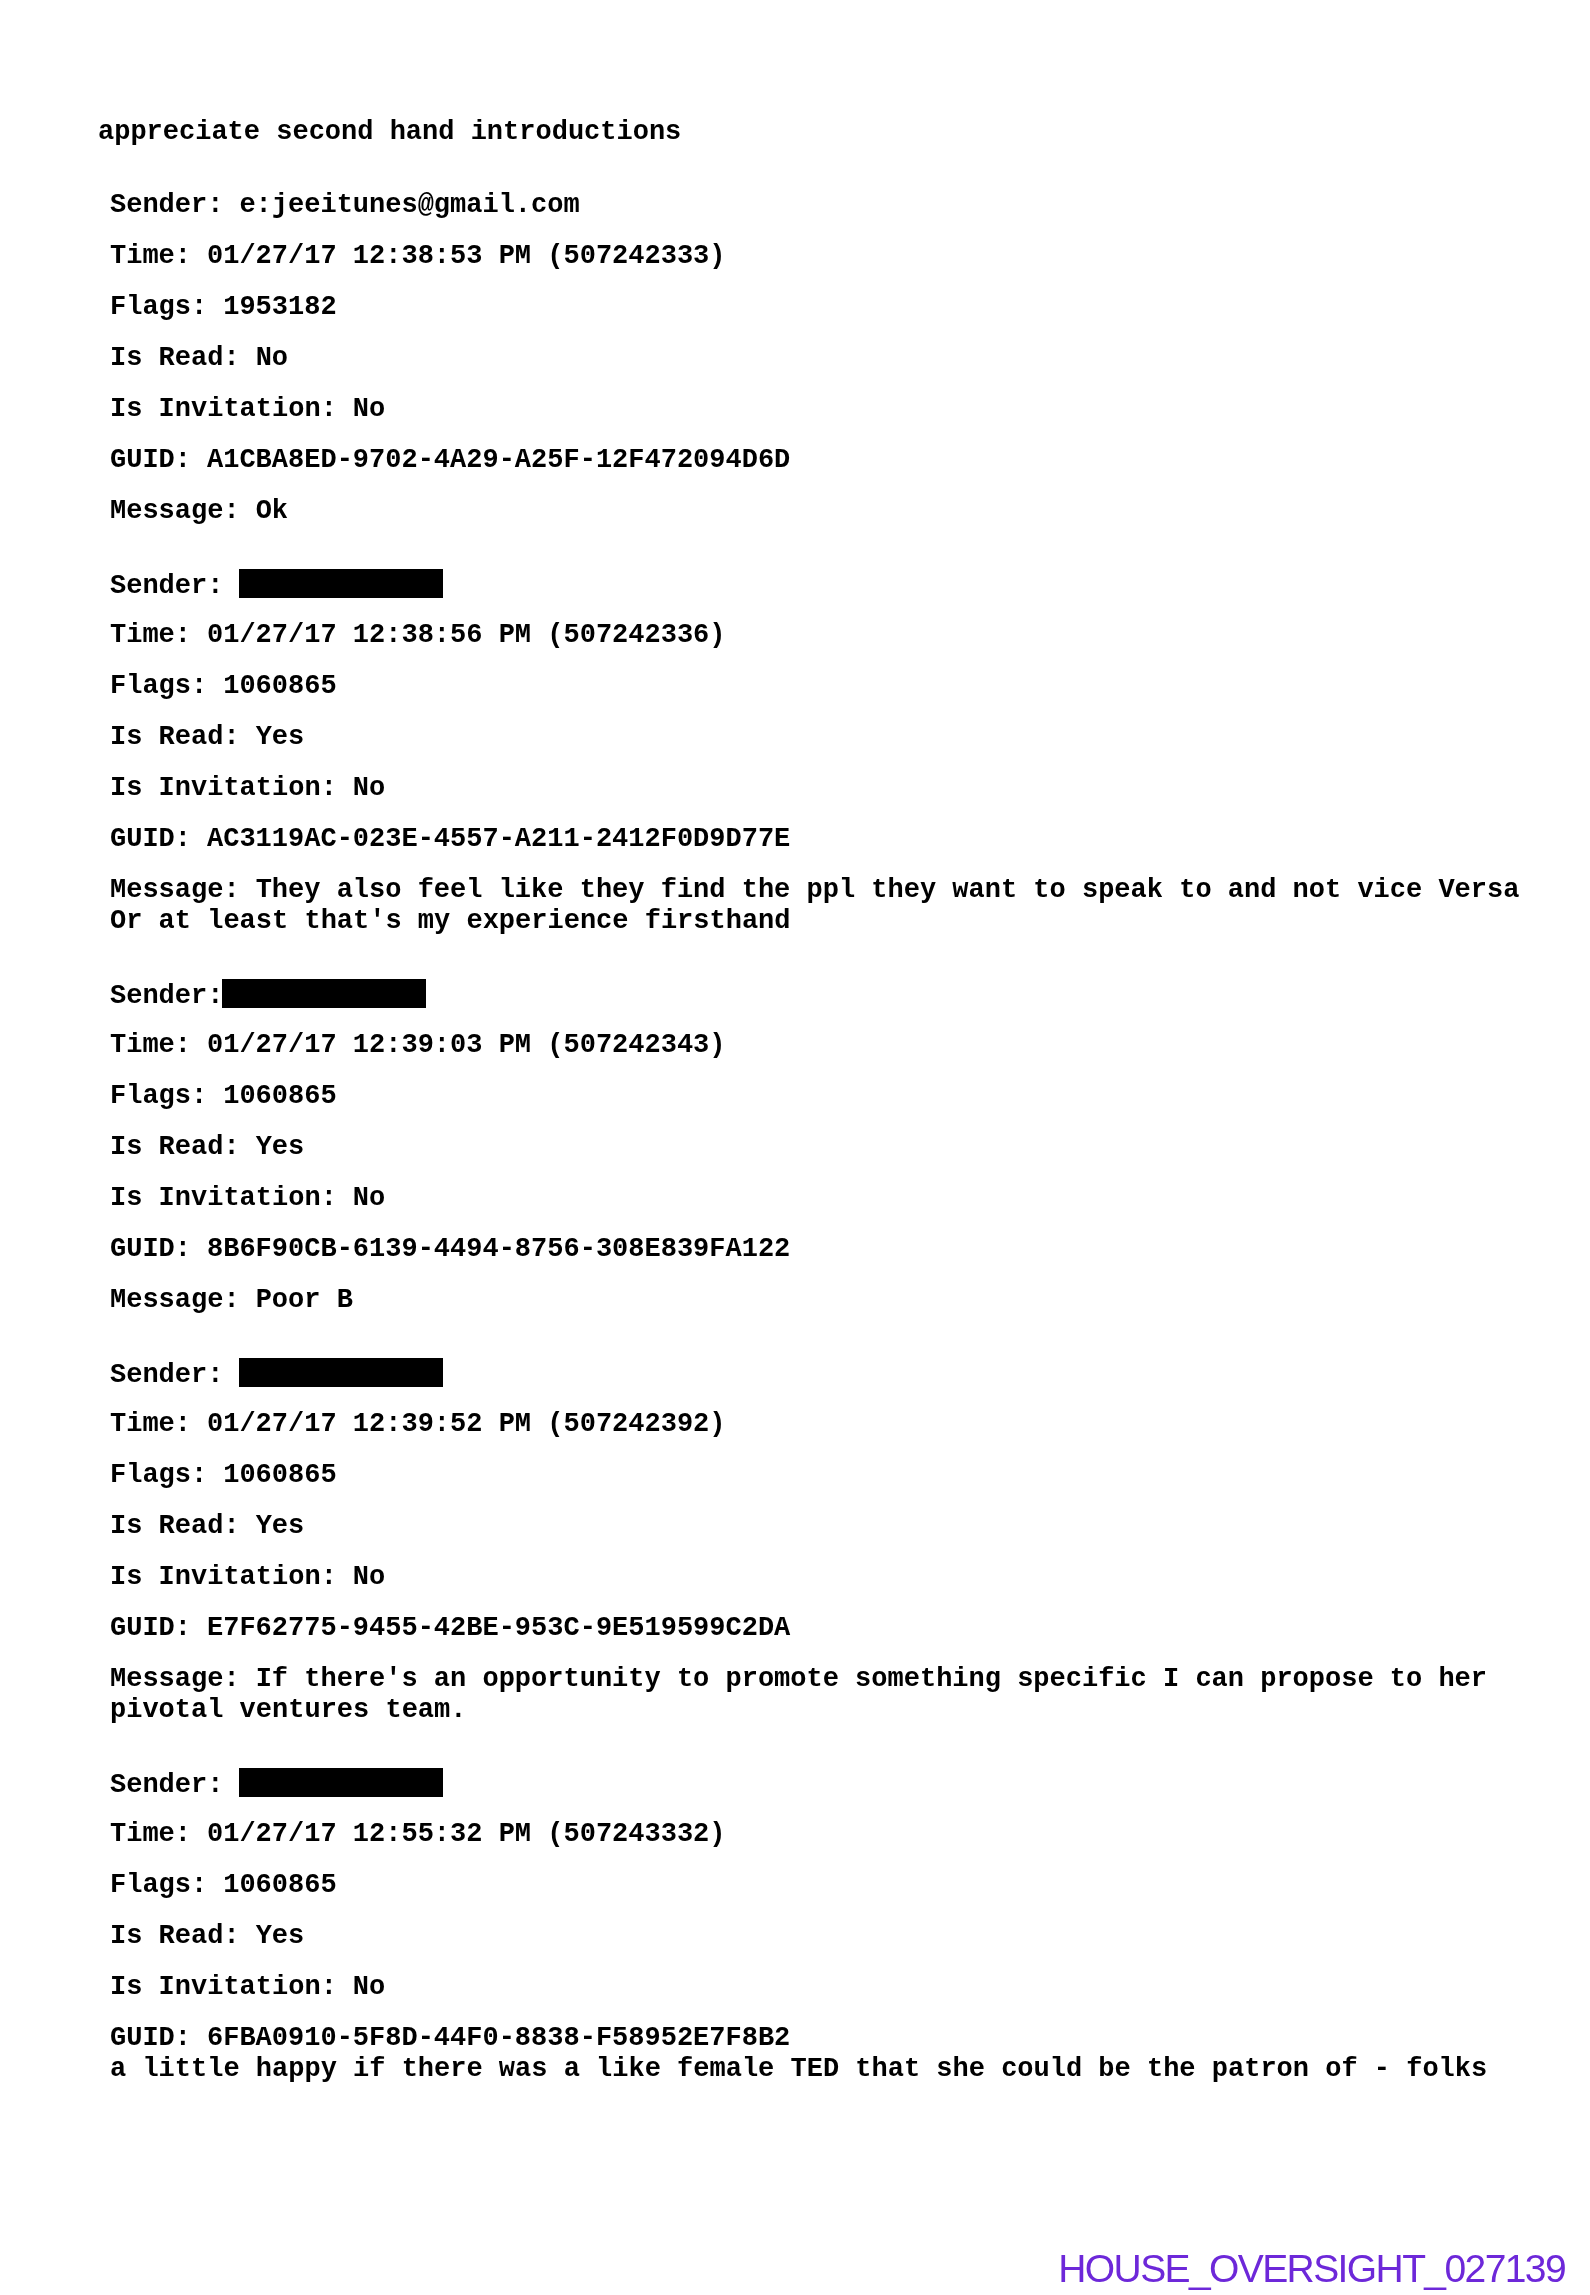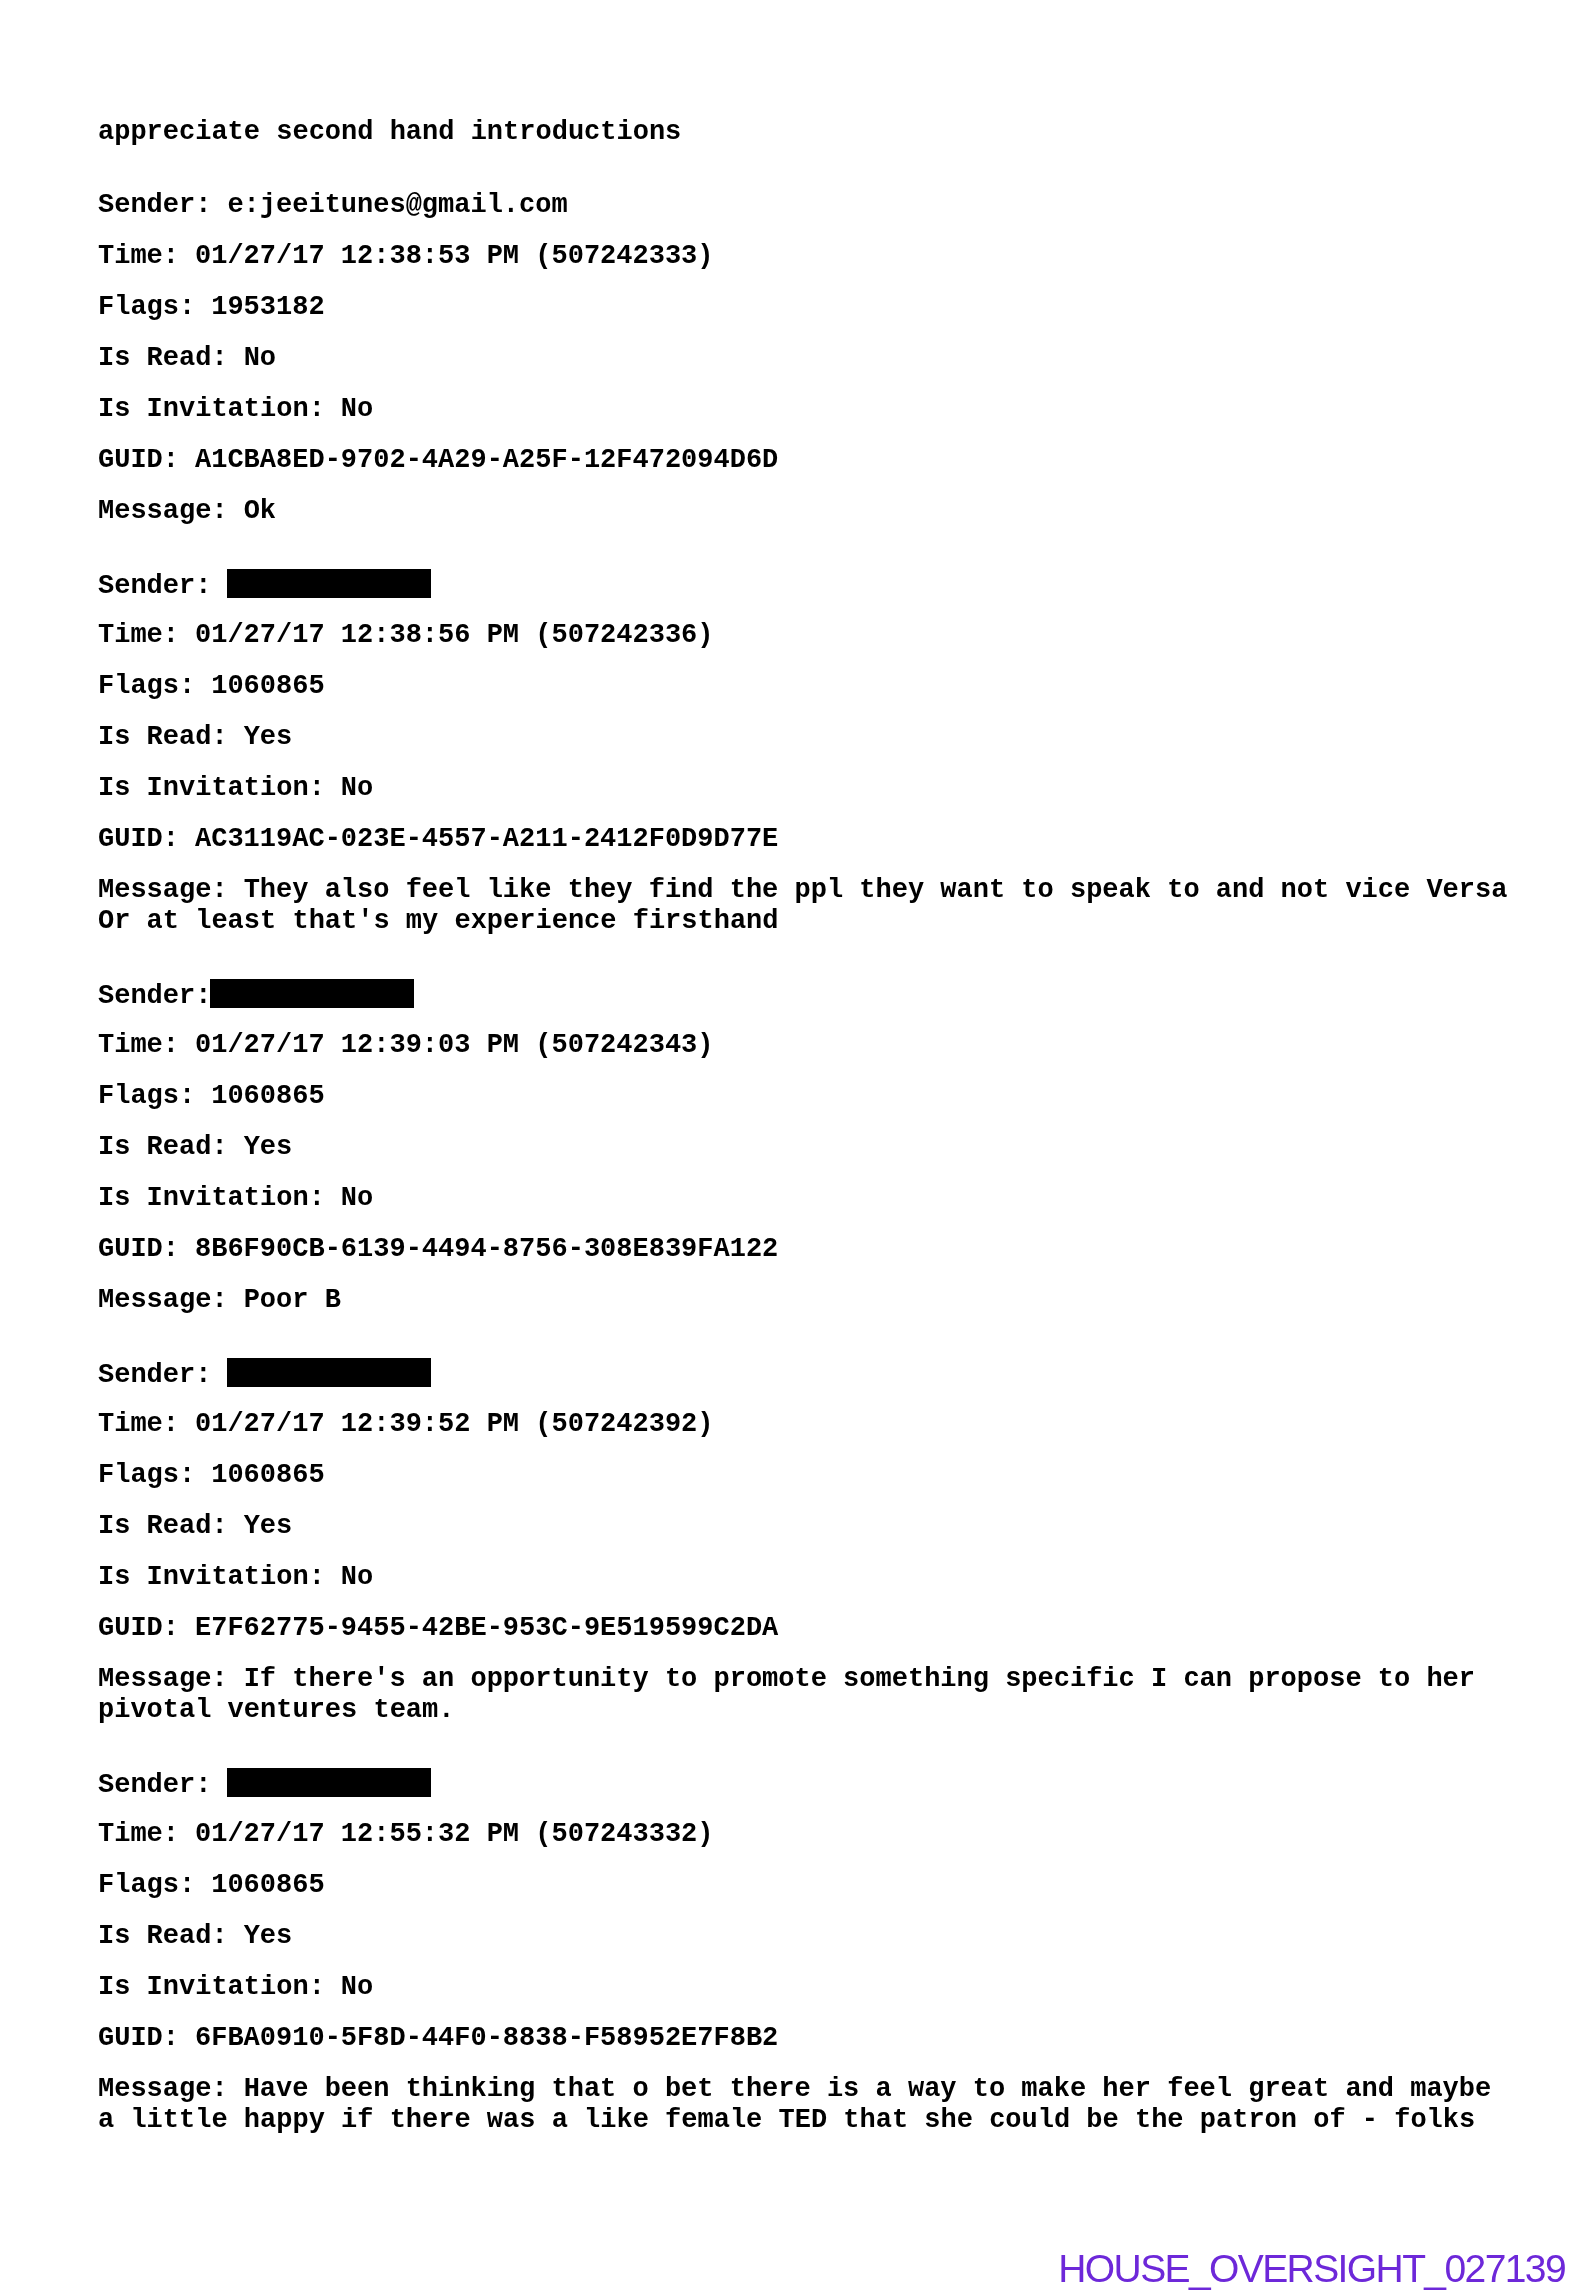--- a/index.html
+++ b/index.html
@@ -22,21 +22,21 @@
     top: 117px;
     width: 1450px;
   }
   .line {
     height: 31px;
     line-height: 31px;
     white-space: nowrap;
     font-weight: bold;
   }
   .field { margin-top: 20px; }   
-  .block { margin-top: 42px; }   
+  .block { margin-top: 42px; margin-left: 12px; }   
   .wrap  { margin-top: 0; }      
   .lbl   { margin-right: 16px; } 
   .redact-bar {
     display: inline-block;
     width: 204px;
     height: 29px;
     background: #000000;
     vertical-align: -5.1px;
     margin-left: 16px;
   }
@@ -101,20 +101,19 @@
     <div class="line wrap">pivotal ventures team.</div>
   </div>
 
   <div class="block">
     <div class="line"><span>Sender:</span><span class="redact-bar"></span></div>
     <div class="line field"><span class="lbl">Time:</span><span>01/27/17 12:55:32 PM (507243332)</span></div>
     <div class="line field"><span class="lbl">Flags:</span><span>1060865</span></div>
     <div class="line field"><span class="lbl">Is Read:</span><span>Yes</span></div>
     <div class="line field"><span class="lbl">Is Invitation:</span><span>No</span></div>
     <div class="line field"><span class="lbl">GUID:</span><span>6FBA0910-5F8D-44F0-8838-F58952E7F8B2</span></div>
-    <div class="line field"><span class="lbl">Message:</span><span>Have been thinking that o bet there is a way to make her feel great and maybe</span></div>
     <div class="line wrap">a little happy if there was a like female TED that she could be the patron of - folks</div>
   </div>
 
 </div>
 
 <div class="footer">HOUSE_OVERSIGHT_027139</div>
 
 
 </body></html>

